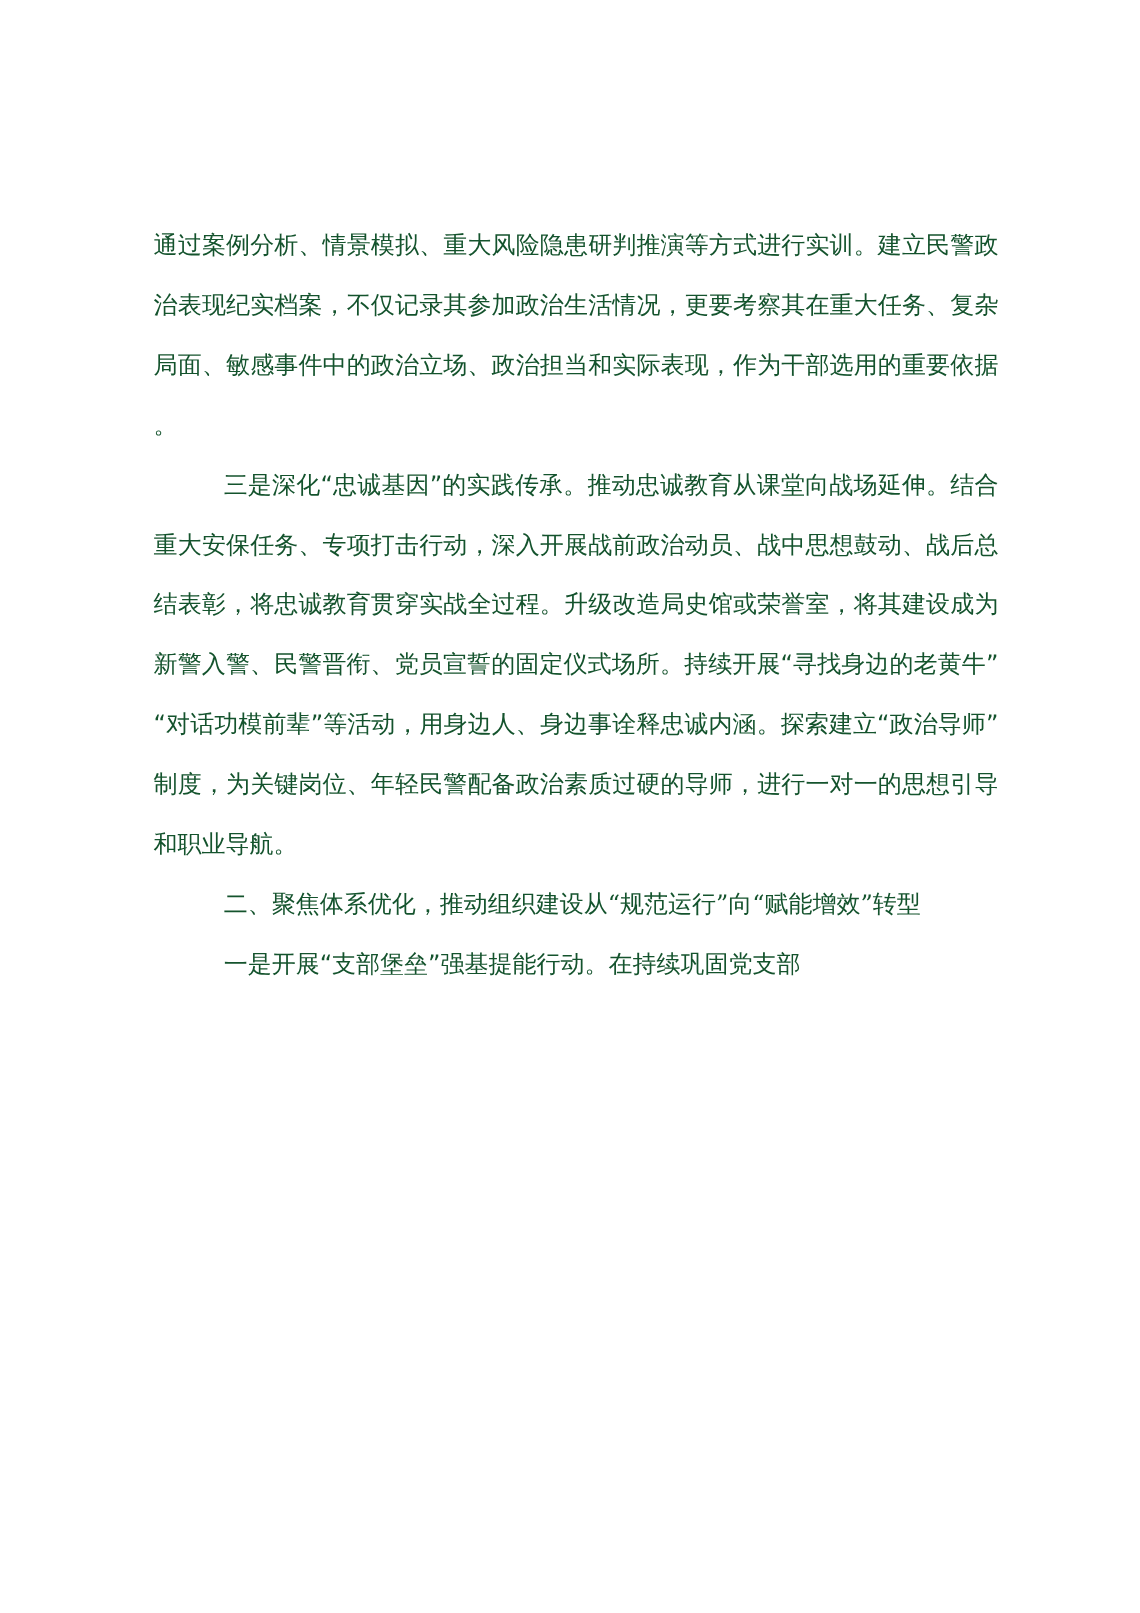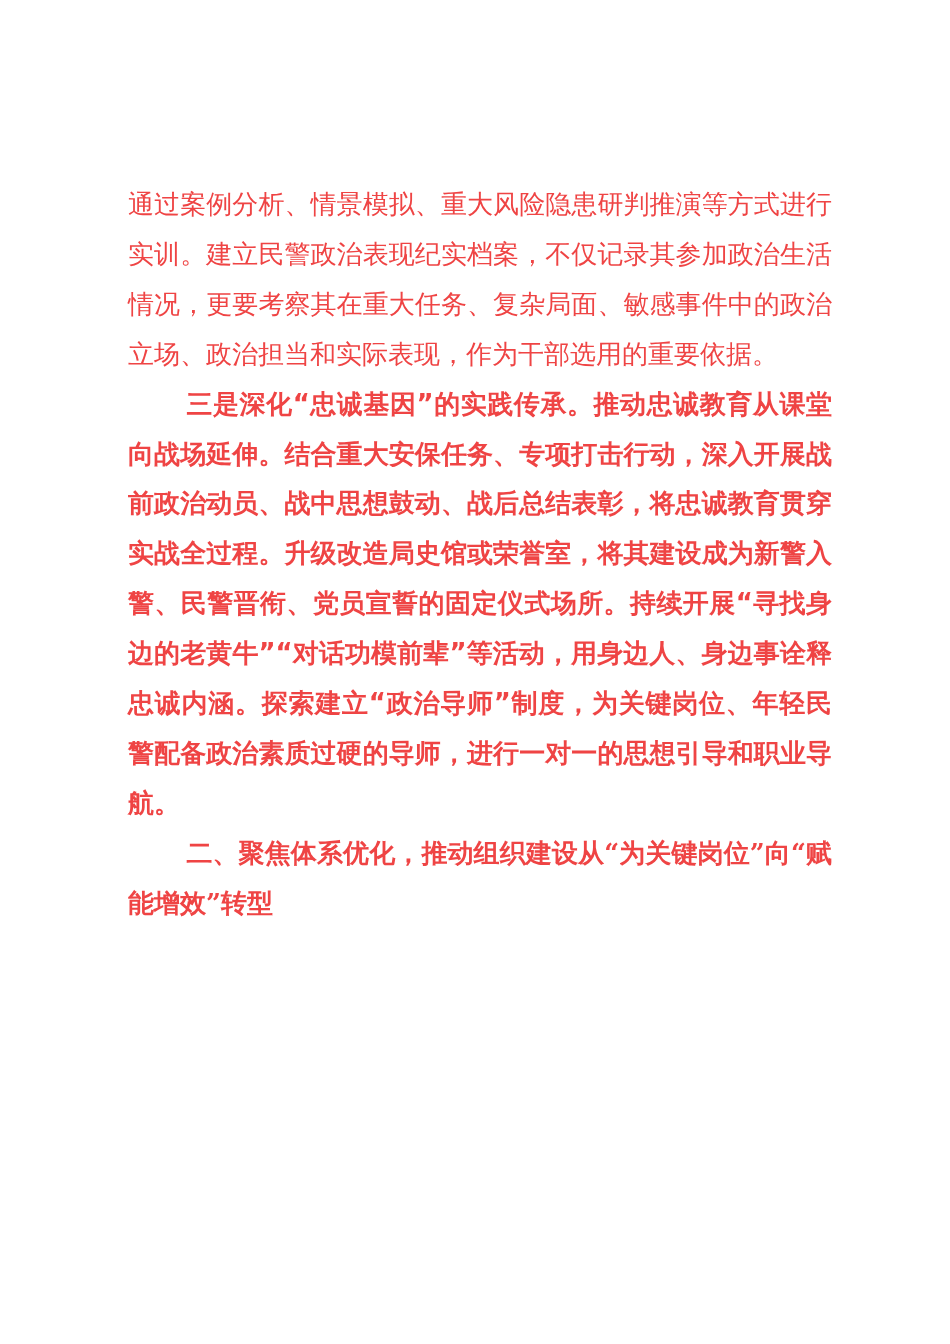--- a/index.html
+++ b/index.html
@@ -11,42 +11,42 @@
       width: 950px;
       height: 1344px;
       position: relative;
       overflow: hidden;
     }
     .page {
       position: absolute;
       left: 128px;
       top: 180px;
       width: 704px;
-      color: #ef4444;
+      color: #14532d;
       font-family: "DejaVu Sans", "Liberation Sans", sans-serif;
-      font-size: 26px;
+      font-size: 20px;
       line-height: 49.9px;
       letter-spacing: 0px;
     }
     .para {
       margin: 0;
       padding: 0;
       text-align: justify;
       text-align-last: left;
       word-break: break-all;
       line-break: anywhere;
     }
     .indent {
       text-indent: 58.4px;
-      font-weight: bold;
     }
     .heading {
       font-family: "DejaVu Serif", "Liberation Serif", serif;
     }
   </style>
 </head>
 <body>
 
 <div class="page">
   <p class="para">通过案例分析、情景模拟、重大风险隐患研判推演等方式进行实训。建立民警政治表现纪实档案，不仅记录其参加政治生活情况，更要考察其在重大任务、复杂局面、敏感事件中的政治立场、政治担当和实际表现，作为干部选用的重要依据。</p>
   <p class="para indent">三是深化“忠诚基因”的实践传承。推动忠诚教育从课堂向战场延伸。结合重大安保任务、专项打击行动，深入开展战前政治动员、战中思想鼓动、战后总结表彰，将忠诚教育贯穿实战全过程。升级改造局史馆或荣誉室，将其建设成为新警入警、民警晋衔、党员宣誓的固定仪式场所。持续开展“寻找身边的老黄牛”“对话功模前辈”等活动，用身边人、身边事诠释忠诚内涵。探索建立“政治导师”制度，为关键岗位、年轻民警配备政治素质过硬的导师，进行一对一的思想引导和职业导航。</p>
-  <p class="para indent heading">二、聚焦体系优化，推动组织建设从“为关键岗位”向“赋能增效”转型</p>
+  <p class="para indent heading">二、聚焦体系优化，推动组织建设从“规范运行”向“赋能增效”转型</p>
+  <p class="para indent">一是开展“支部堡垒”强基提能行动。在持续巩固党支部</p>
 </div>
 
 </body></html>

